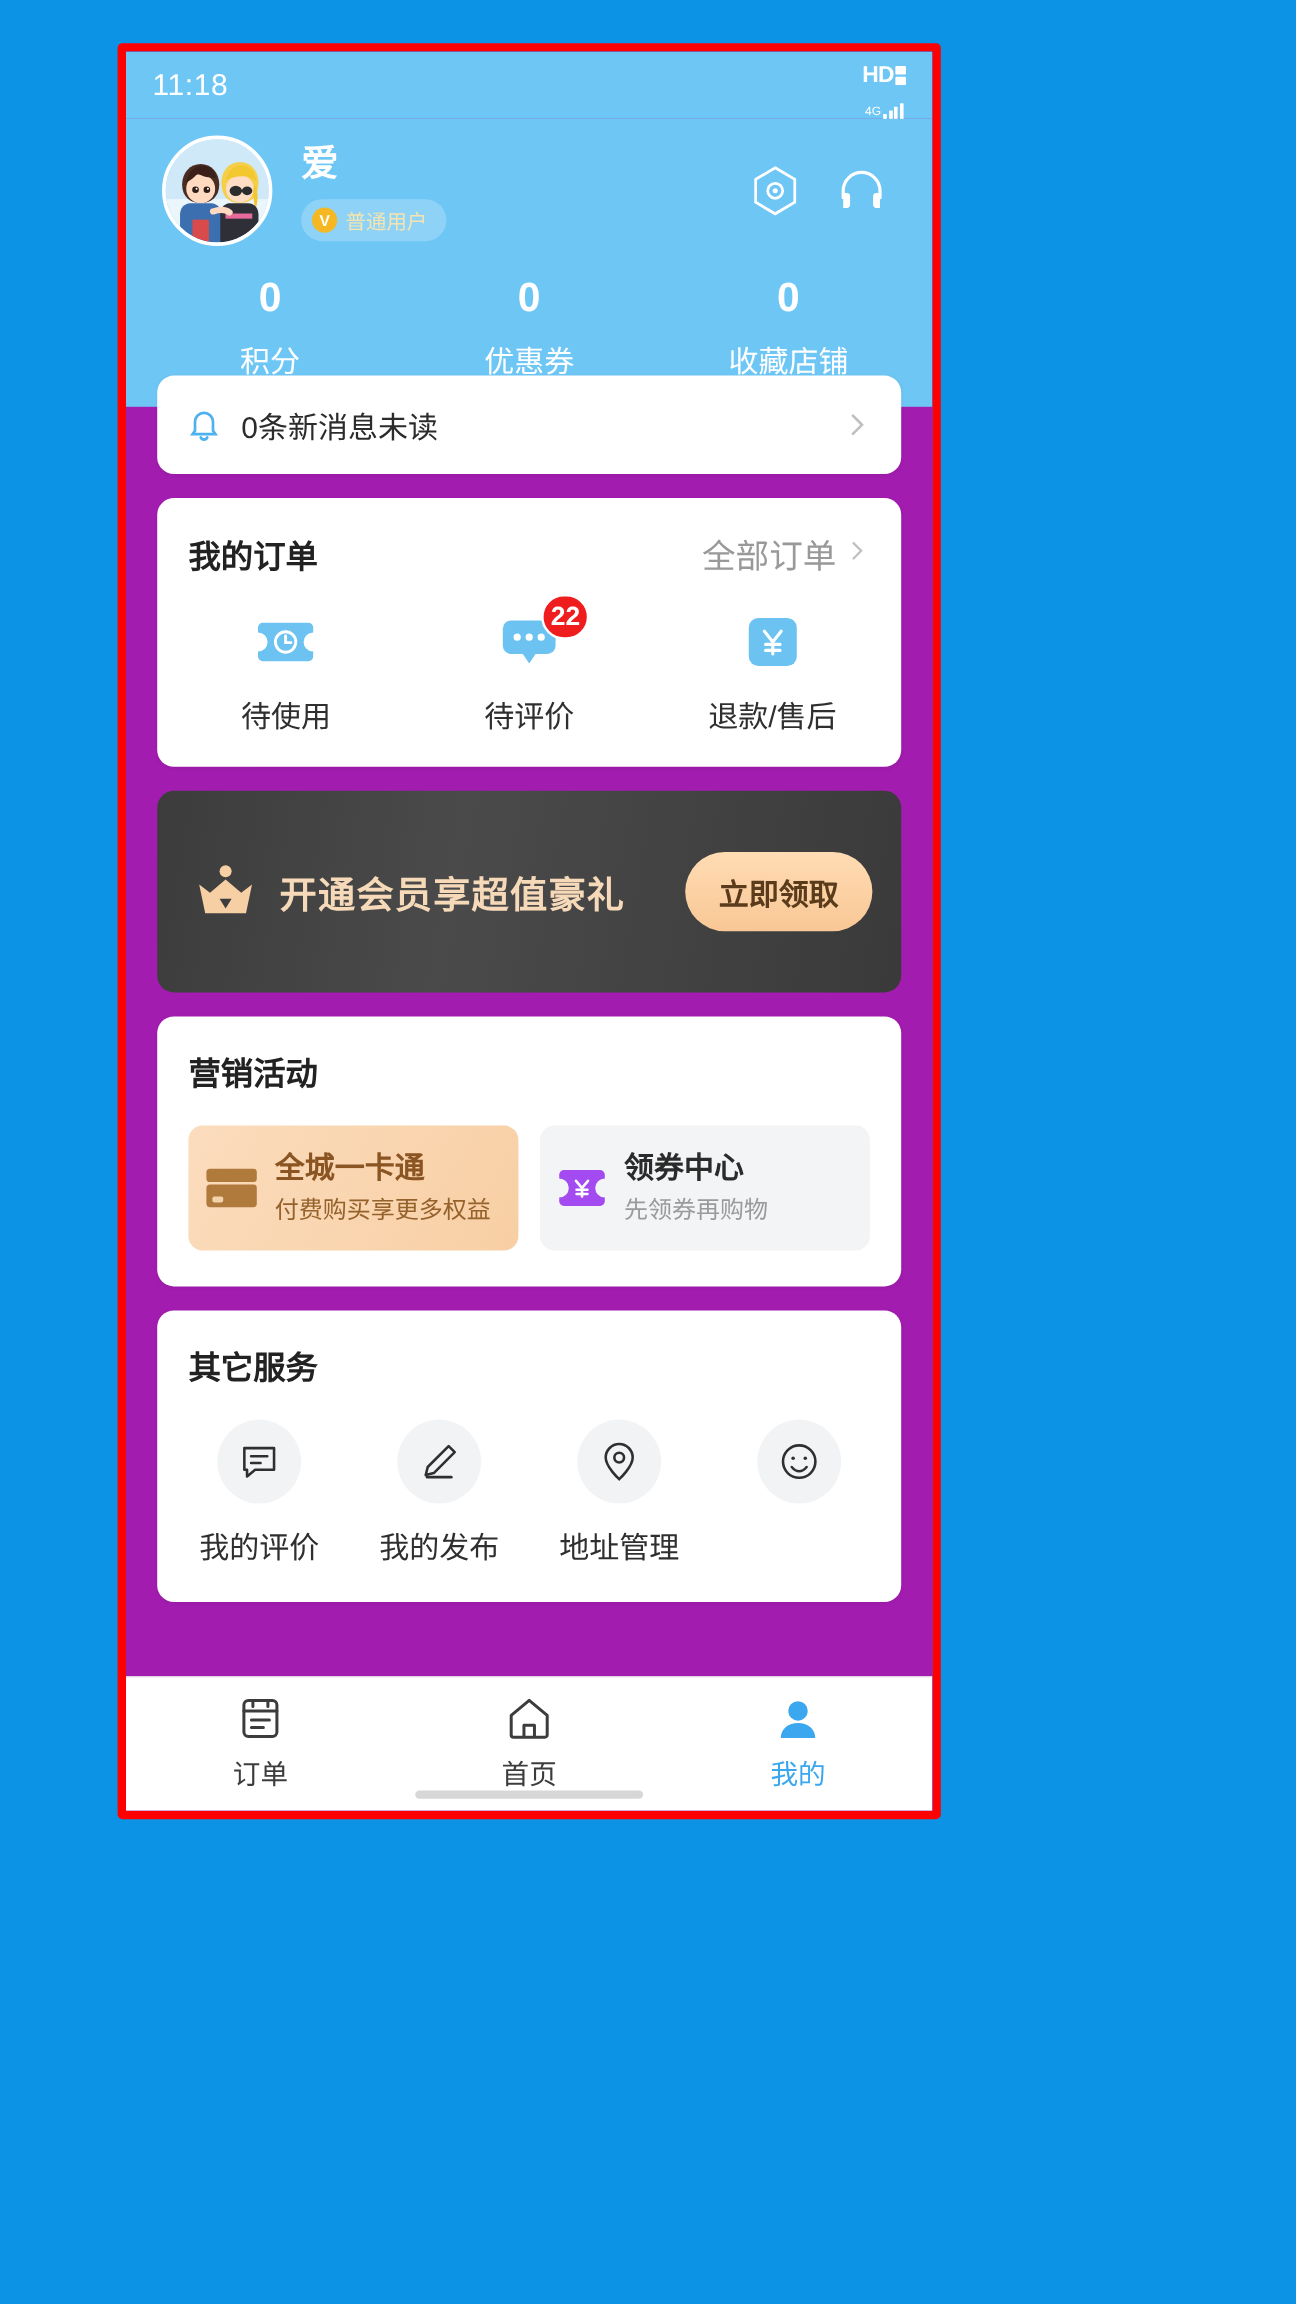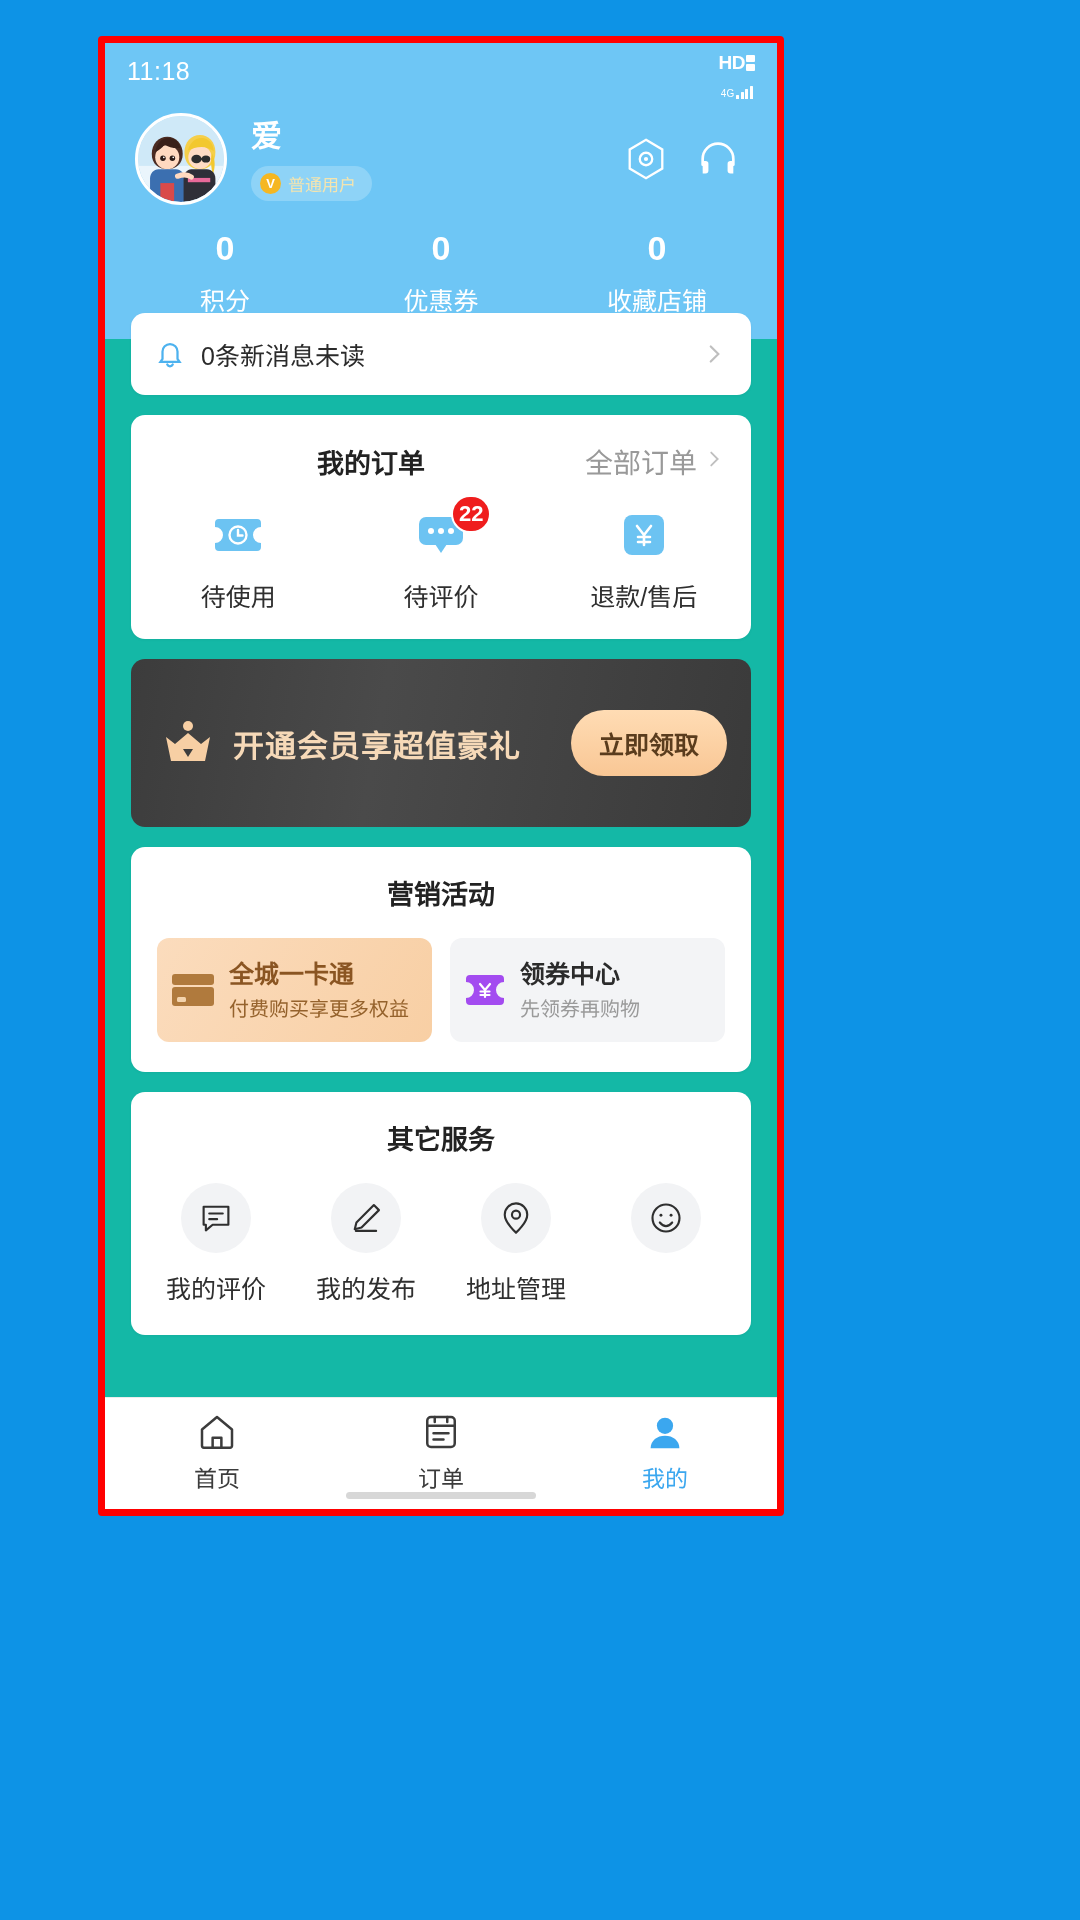--- a/index.html
+++ b/index.html
@@ -14,21 +14,21 @@
   #frame-outer{
     position:absolute; left:0; top:0; width:1080px; height:1920px;
     background:#0d93e6;
   }
   #red-frame{
     position:absolute; left:98px; top:36px; width:686px; height:1480px;
     border:7px solid #ff0000; border-radius:4px;
   }
   #phone{
     position:absolute; left:105px; top:43px; width:672px; height:1466px;
-    background:#14b8a6; overflow:hidden;
+    background:#a21caf; overflow:hidden;
   }
   
   .statusbar{
     position:relative; height:56px; background:#6ec6f5;
     display:flex; align-items:center; justify-content:space-between;
     padding:0 22px; color:#ffffff;
   }
   .clock{ font-size:25px; letter-spacing:.5px; }
   .sb-right{ display:flex; align-items:center; gap:11px;flex-direction:column; }
   .sb-right svg{ display:block; }
@@ -83,21 +83,21 @@
   }
   .msgbar{
     display:flex; align-items:center; height:82px; padding:0 24px;
     margin-top:-26px; position:relative; z-index:2;
   }
   .msgbar .bell{ margin-right:16px; display:flex;}
   .msgbar .mtx{ font-size:25px; color:#2b2b2b; flex:1;}
   .chev{ display:flex; }
 
   .card-head{
-    display:flex; align-items:center; padding:26px 26px 4px 26px;text-align:center;
+    display:flex; align-items:center; padding:26px 26px 4px 26px;
   }
   .card-title{ font-size:27px; font-weight:bold; color:#222; flex:1;}
   .card-more{ font-size:28px; color:#999; display:flex; align-items:center; gap:6px;}
 
   .order-grid{ display:flex; padding:24px 6px 26px 6px;}
   .order-item{ flex:1; text-align:center; position:relative;}
   .oi-ic{ height:52px; display:flex; align-items:center; justify-content:center; position:relative;}
   .oi-lbl{ font-size:25px; color:#2f2f2f; margin-top:16px;}
   .badge-count{
     position:absolute; top:-14px; left:50%; margin-left:10px;
@@ -461,38 +461,38 @@
             </svg>
           </div>
           <div class="svc-lbl"></div>
         </div>
       </div>
     </div>
 
     <div class="tabbar">
       <div class="tab">
         <span>
-          <svg width="40" height="40" viewBox="0 0 32 32" fill="none" stroke="#3c3c3c" stroke-width="2" stroke-linejoin="round">
-            <path d="M4 14L16 4l12 10v13a1.5 1.5 0 0 1-1.5 1.5h-21A1.5 1.5 0 0 1 4 27z"></path>
-            <path d="M12.5 28.5v-8h7v8"></path>
-          </svg>
-        </span>
-        <div class="tlbl">首页</div>
-      </div>
-      <div class="tab">
-        <span>
           <svg width="40" height="40" viewBox="0 0 32 32" fill="none" stroke="#3c3c3c" stroke-width="2" stroke-linejoin="round" stroke-linecap="round">
             <rect x="5" y="4" width="22" height="24" rx="3"></rect>
             <path d="M5 11h22"></path>
               <path d="M10 17h12M10 22h8"></path>
             <path d="M11 4v4M21 4v4"></path>
           </svg>
         </span>
         <div class="tlbl">订单</div>
       </div>
+      <div class="tab">
+        <span>
+          <svg width="40" height="40" viewBox="0 0 32 32" fill="none" stroke="#3c3c3c" stroke-width="2" stroke-linejoin="round">
+            <path d="M4 14L16 4l12 10v13a1.5 1.5 0 0 1-1.5 1.5h-21A1.5 1.5 0 0 1 4 27z"></path>
+            <path d="M12.5 28.5v-8h7v8"></path>
+          </svg>
+        </span>
+        <div class="tlbl">首页</div>
+      </div>
       <div class="tab active">
         <span>
           <svg width="40" height="40" viewBox="0 0 32 32" fill="#3ba7ef">
             <circle cx="16" cy="11" r="6.5"></circle>
             <path d="M4.5 29c0-6.2 5.2-10 11.5-10s11.5 3.8 11.5 10z"></path>
           </svg>
         </span>
         <div class="tlbl">我的</div>
       </div>
       <div class="homebar"></div>

